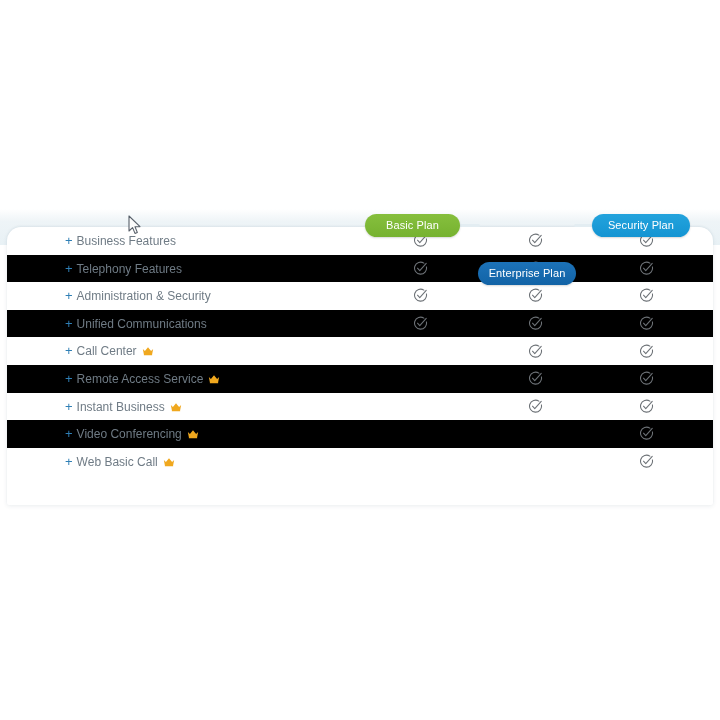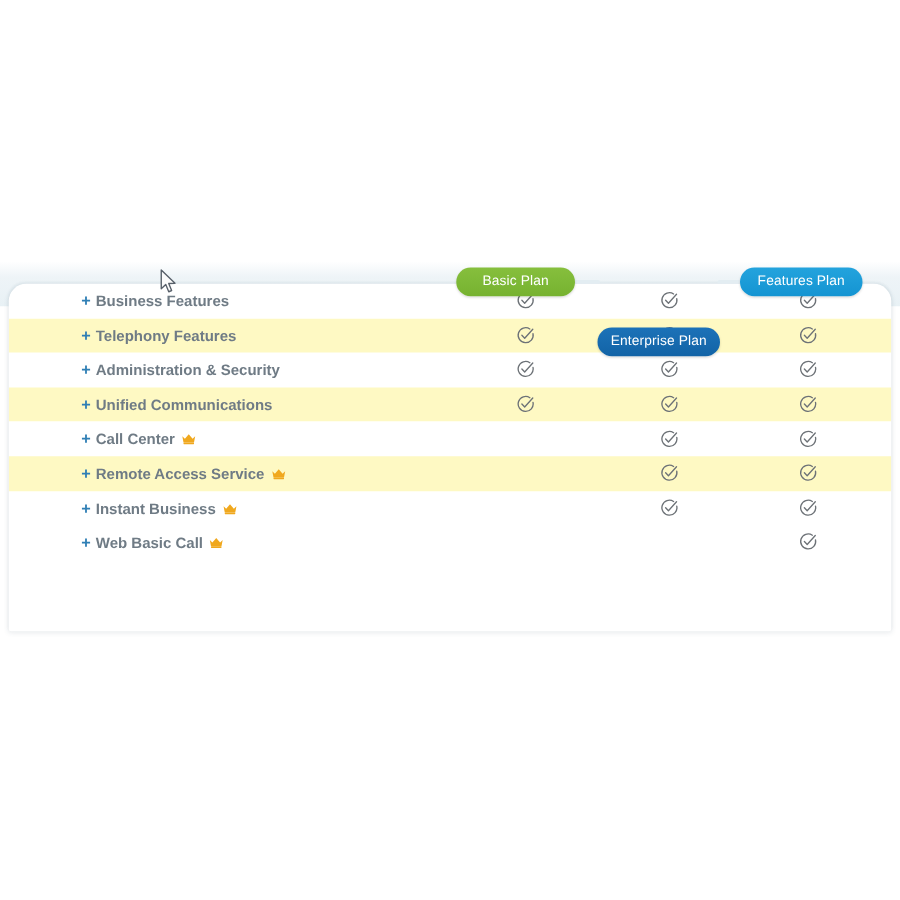--- a/index.html
+++ b/index.html
@@ -102,24 +102,23 @@
     position: absolute;
     left: 0;
     top: 0;
     width: 706px;
   }
 
   .row {
     position: relative;
     height: 27.6px;
     width: 706px;
-    font-weight: bold;
   }
   .row.alt {
-    background: #fef9c3;
+    background: #000000;
   }
 
   .row-label {
     position: absolute;
     left: 58px;
     top: 0;
     height: 27.6px;
     line-height: 27.6px;
     font-size: 12px;
     color: #6f7b85;
@@ -351,20 +350,36 @@
           </div>
           <div class="cell cell-ultimate">
             <span class="check">
               <svg width="15" height="15" viewBox="0 0 16 16">
                 <path d="M14.3,6.3 A6.4,6.4 0 1,1 11.6,2.3" fill="none" stroke="#6d7277" stroke-width="1.15" stroke-linecap="round"></path>
                 <path d="M4.8,7.7 L7.2,10.2 L14.1,2.6" fill="none" stroke="#6d7277" stroke-width="1.15" stroke-linecap="round" stroke-linejoin="round"></path>
               </svg>
             </span>
           </div>
         </div>
+        <div class="row alt">
+          <div class="row-label"><span class="plus">+</span><span>Video Conferencing</span><span class="crown"><svg width="12" height="10" viewBox="0 0 14 11">
+                <path d="M1,3.2 L3.4,5.4 L7,1.2 L10.6,5.4 L13,3.2 L11.9,9.1 L2.1,9.1 Z" fill="#f0a81e"></path>
+                <rect x="2.1" y="9.1" width="9.8" height="1.5" rx="0.4" fill="#f0a81e"></rect>
+              </svg></span></div>
+          <div class="cell cell-basic"></div>
+          <div class="cell cell-enterprise"></div>
+          <div class="cell cell-ultimate">
+            <span class="check">
+              <svg width="15" height="15" viewBox="0 0 16 16">
+                <path d="M14.3,6.3 A6.4,6.4 0 1,1 11.6,2.3" fill="none" stroke="#6d7277" stroke-width="1.15" stroke-linecap="round"></path>
+                <path d="M4.8,7.7 L7.2,10.2 L14.1,2.6" fill="none" stroke="#6d7277" stroke-width="1.15" stroke-linecap="round" stroke-linejoin="round"></path>
+              </svg>
+            </span>
+          </div>
+        </div>
         <div class="row">
           <div class="row-label"><span class="plus">+</span><span>Web Basic Call</span><span class="crown"><svg width="12" height="10" viewBox="0 0 14 11">
                 <path d="M1,3.2 L3.4,5.4 L7,1.2 L10.6,5.4 L13,3.2 L11.9,9.1 L2.1,9.1 Z" fill="#f0a81e"></path>
                 <rect x="2.1" y="9.1" width="9.8" height="1.5" rx="0.4" fill="#f0a81e"></rect>
               </svg></span></div>
           <div class="cell cell-basic"></div>
           <div class="cell cell-enterprise"></div>
           <div class="cell cell-ultimate">
             <span class="check">
               <svg width="15" height="15" viewBox="0 0 16 16">
@@ -376,21 +391,21 @@
         </div>
       </div>
   </div>
 
   <div class="plans">
     <div class="plan-connector connector-1"></div>
     <div class="plan-connector connector-2"></div>
 
     <div class="plan-pill plan-basic">Basic Plan</div>
     <div class="plan-pill plan-enterprise">Enterprise Plan</div>
-    <div class="plan-pill plan-ultimate">Features Plan</div>
+    <div class="plan-pill plan-ultimate">Security Plan</div>
   </div>
 
   <div class="cursor" style="left: 128px; top: 215px;">
     <svg width="14" height="20" viewBox="0 0 14 20">
       <path d="M1,1 L1,16 L4.6,12.6 L7,18.4 L9.3,17.4 L7,11.8 L12,11.6 Z" fill="#fbfbfb" stroke="#58606a" stroke-width="1.1" stroke-linejoin="round"></path>
     </svg>
   </div>
 
 </div>
 

